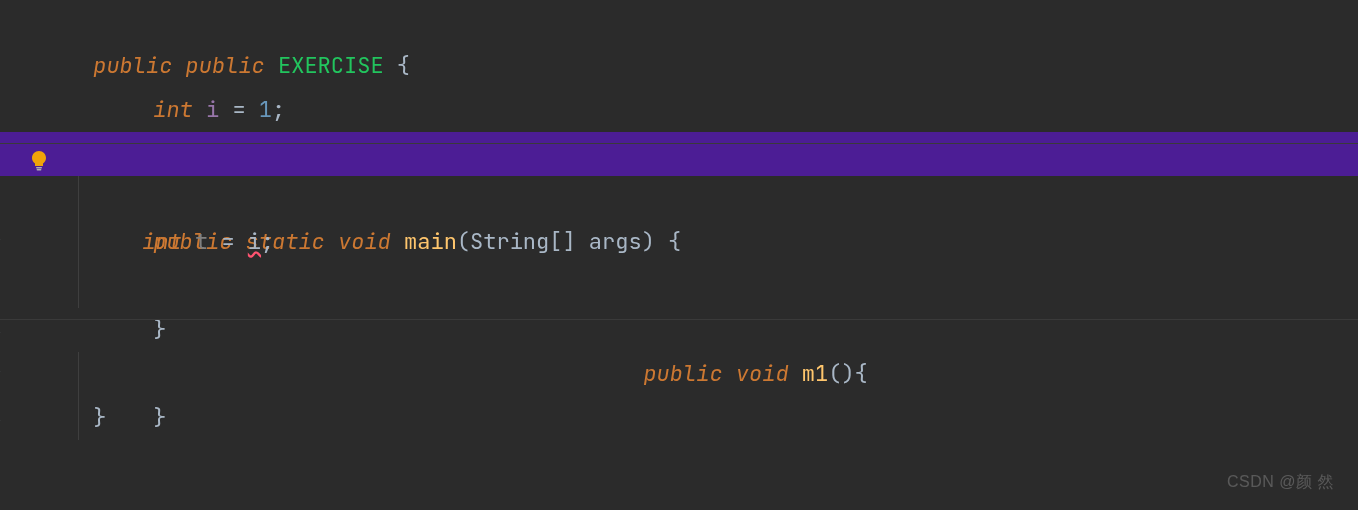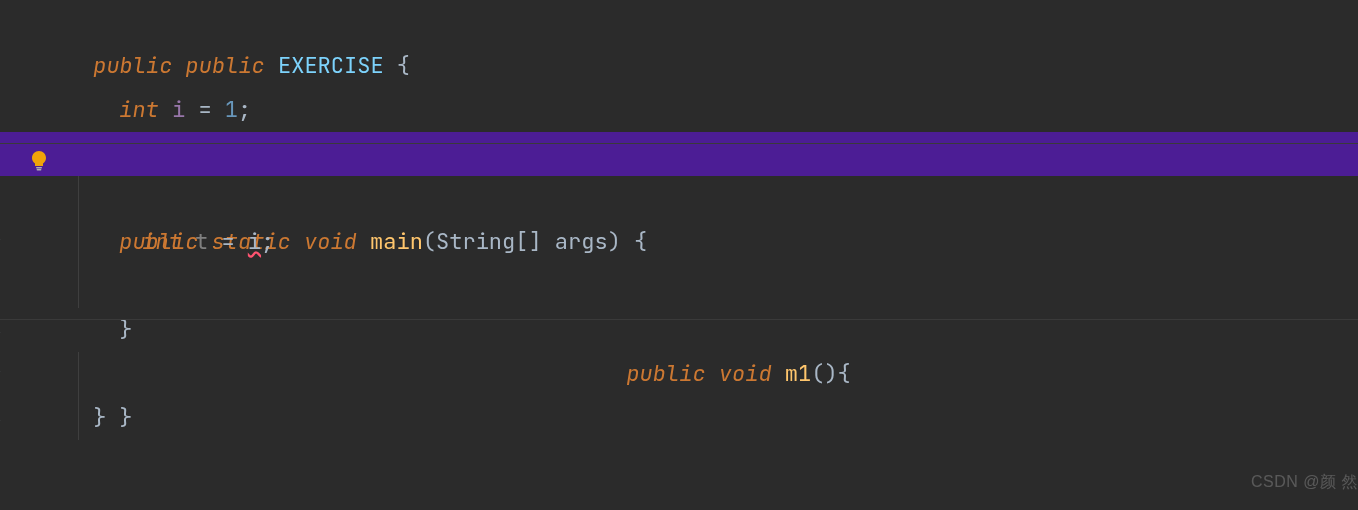--- a/index.html
+++ b/index.html
@@ -37,42 +37,42 @@
   .line {
     position: relative;
     height: 44px;
     padding-left: 14px;
     white-space: pre;
     box-sizing: border-box;
   }
   .line.hl {
     background: #4c1d95;
   }
-  .ind1 { padding-left: 40px; }
+  .ind1 { padding-left: 74px; }
   .ind2 { padding-left: 63px; }
 
   
   .guides {
     position: absolute;
     left: 0;
     top: 0;
     width: 100%;
     height: 100%;
     pointer-events: none;
     z-index: 2;
   }
   .vguide {
     position: absolute;
     width: 1px;
     background: #3f3f3f;
   }
 
   
   .kw  { color: #cc7832; font-style: italic; }       
-  .typ { color: #7dd3fc; }        
+  .typ { color: #22c55e; }        
   .fn  { color: #ffc66d; }        
   .id  { color: #a9b7c6; }        
   .idp { color: #9876aa; }        
   .num { color: #6897bb; }        
   .pun { color: #a9b7c6; }        
   .op  { color: #a9b7c6; }
   .dim { color: #808080; }        
   .err {
     color: #a9b7c6;
     text-decoration: underline wavy #ff5370;
@@ -101,21 +101,21 @@
     position: absolute;
     left: 0;
     width: 100%;
     height: 1px;
     background: #3a3a3a;
     z-index: 1;
   }
 
   .watermark {
     position: absolute;
-    right: 0;
+    right: 24px;
     bottom: 6px;
     font-family: Arial, sans-serif;
     font-size: 16px;
     color: rgba(255,255,255,0.22);
     letter-spacing: 0.5px;
     z-index: 5;
   }
 </style>
 </head>
 <body>

